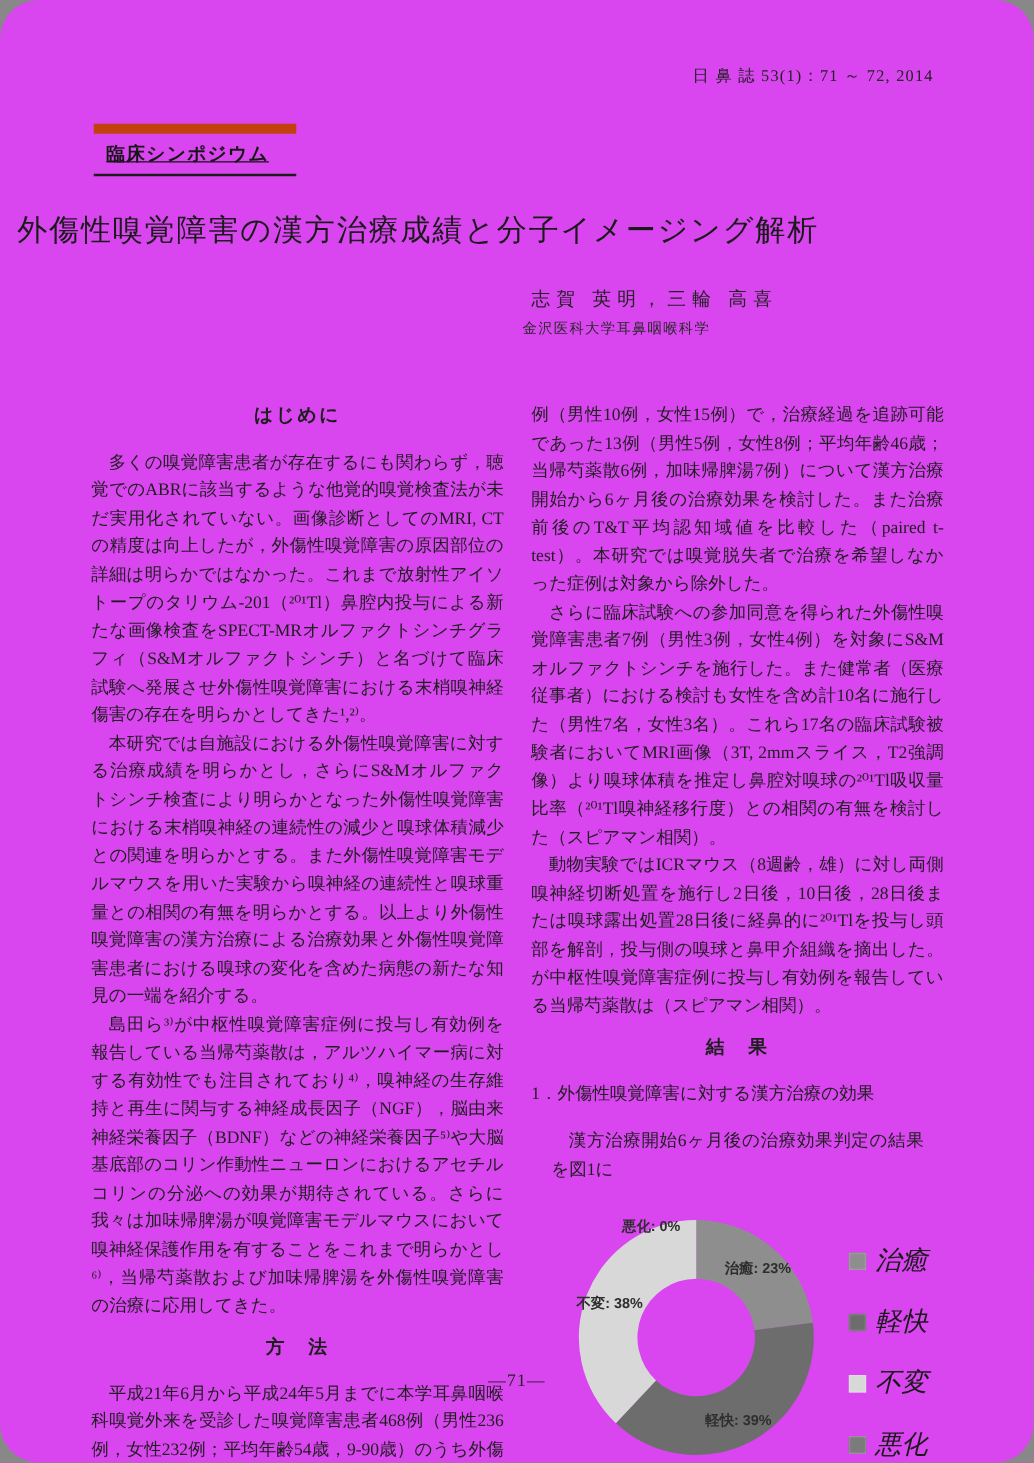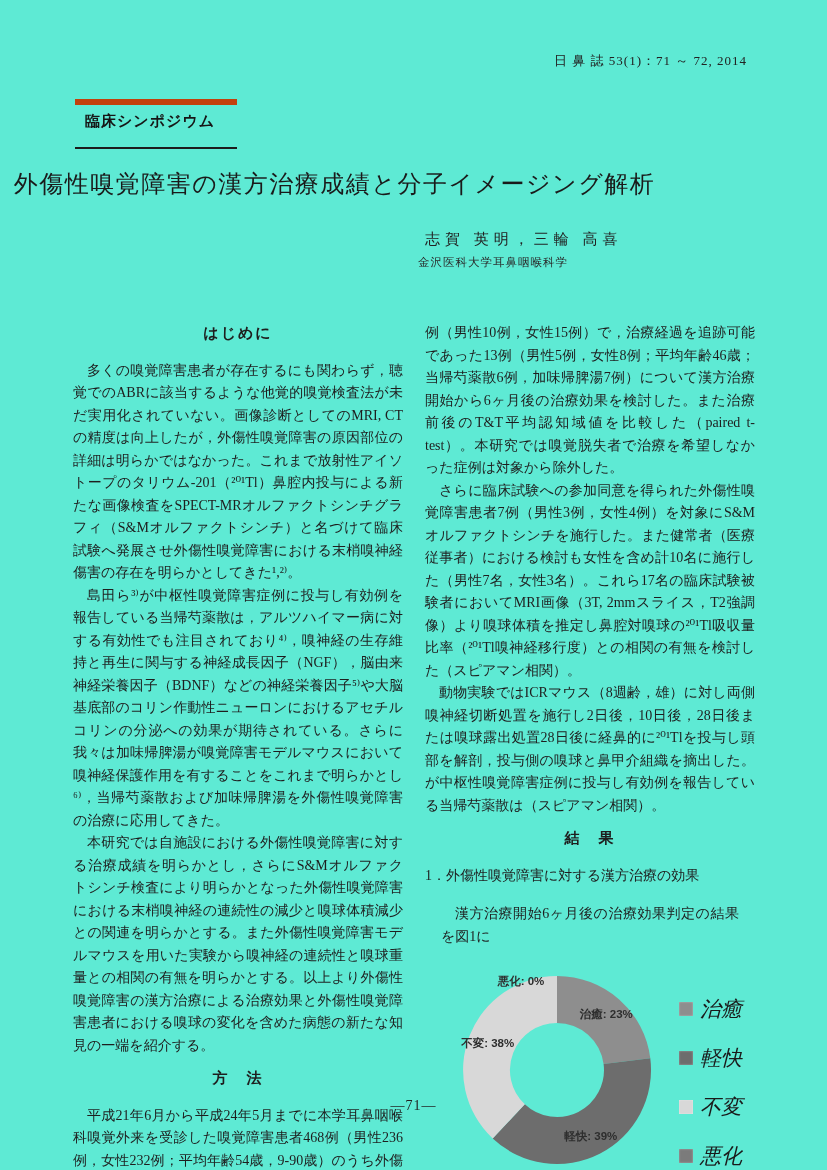--- a/index.html
+++ b/index.html
@@ -1,35 +1,36 @@
 <!DOCTYPE html>
 <html><head>
 <meta charset="utf-8">
 <style>
   html,body{margin:0;padding:0;background:#888;}
   .page{
     position:relative;
     width:827px;height:1170px;
-    background:#5eead4;
+    background:#d946ef;
     margin:0 auto;
     font-family:"Liberation Serif","DejaVu Serif",serif;
     color:#1e1e1e;
     overflow:hidden;
+    border-radius:31px;
   }
   .journal-header{
     position:absolute;top:52px;right:80px;
     font-size:13px;letter-spacing:1px;color:#222;
   }
   .category-box{
     position:absolute;left:75px;top:99px;width:162px;
-    border-top:6px solid #c2410c;border-bottom:2px solid #1c1c1c;
+    border-top:8px solid #c2410c;border-bottom:2px solid #1c1c1c;
     box-sizing:border-box;
-    padding:7px 0 16px 10px;
+    padding:7px 0 6px 10px;
     font-family:"Liberation Sans","DejaVu Sans",sans-serif;
-    font-weight:700;font-size:15px;letter-spacing:1px;color:#161616;
+    font-weight:700;font-size:15px;letter-spacing:1px;color:#161616;text-decoration:underline;
   }
   .paper-title{
     position:absolute;left:0;top:168px;width:669px;
     text-align:center;font-size:24px;letter-spacing:1.5px;color:#1a1a1a;
   }
   .authors{
     position:absolute;left:425px;top:230px;width:330px;
     font-size:15px;letter-spacing:5px;color:#222;
   }
   .affiliation{
@@ -92,22 +93,22 @@
   </div>
 
   <h1 class="paper-title" style="font-weight:normal;margin:0;">外傷性嗅覚障害の漢方治療成績と分子イメージング解析</h1>
 
   <div class="authors">志賀 英明，三輪 高喜</div>
   <div class="affiliation">金沢医科大学耳鼻咽喉科学</div>
 
   <div class="col col-left">
     <div class="sec-heading first">はじめに</div>
     <p class="body-p indent">多くの嗅覚障害患者が存在するにも関わらず，聴覚でのABRに該当するような他覚的嗅覚検査法が未だ実用化されていない。画像診断としてのMRI, CTの精度は向上したが，外傷性嗅覚障害の原因部位の詳細は明らかではなかった。これまで放射性アイソトープのタリウム-201（²⁰¹Tl）鼻腔内投与による新たな画像検査をSPECT-MRオルファクトシンチグラフィ（S&amp;Mオルファクトシンチ）と名づけて臨床試験へ発展させ外傷性嗅覚障害における末梢嗅神経傷害の存在を明らかとしてきた¹,²⁾。</p>
+    <p class="body-p indent">本研究では自施設における外傷性嗅覚障害に対する治療成績を明らかとし，さらにS&amp;Mオルファクトシンチ検査により明らかとなった外傷性嗅覚障害における末梢嗅神経の連続性の減少と嗅球体積減少との関連を明らかとする。また外傷性嗅覚障害モデルマウスを用いた実験から嗅神経の連続性と嗅球重量との相関の有無を明らかとする。以上より外傷性嗅覚障害の漢方治療による治療効果と外傷性嗅覚障害患者における嗅球の変化を含めた病態の新たな知見の一端を紹介する。</p>
     <p class="body-p indent">島田ら³⁾が中枢性嗅覚障害症例に投与し有効例を報告している当帰芍薬散は，アルツハイマー病に対する有効性でも注目されており⁴⁾，嗅神経の生存維持と再生に関与する神経成長因子（NGF），脳由来神経栄養因子（BDNF）などの神経栄養因子⁵⁾や大脳基底部のコリン作動性ニューロンにおけるアセチルコリンの分泌への効果が期待されている。さらに我々は加味帰脾湯が嗅覚障害モデルマウスにおいて嗅神経保護作用を有することをこれまで明らかとし⁶⁾，当帰芍薬散および加味帰脾湯を外傷性嗅覚障害の治療に応用してきた。</p>
-    <p class="body-p indent">本研究では自施設における外傷性嗅覚障害に対する治療成績を明らかとし，さらにS&amp;Mオルファクトシンチ検査により明らかとなった外傷性嗅覚障害における末梢嗅神経の連続性の減少と嗅球体積減少との関連を明らかとする。また外傷性嗅覚障害モデルマウスを用いた実験から嗅神経の連続性と嗅球重量との相関の有無を明らかとする。以上より外傷性嗅覚障害の漢方治療による治療効果と外傷性嗅覚障害患者における嗅球の変化を含めた病態の新たな知見の一端を紹介する。</p>
     <div class="sec-heading">方　法</div>
     <p class="body-p indent">平成21年6月から平成24年5月までに本学耳鼻咽喉科嗅覚外来を受診した嗅覚障害患者468例（男性236例，女性232例；平均年齢54歳，9-90歳）のうち外傷性嗅覚障害</p>
   </div>
 
   <div class="col col-right">
     <p class="body-p">例（男性10例，女性15例）で，治療経過を追跡可能であった13例（男性5例，女性8例；平均年齢46歳；当帰芍薬散6例，加味帰脾湯7例）について漢方治療開始から6ヶ月後の治療効果を検討した。また治療前後のT&amp;T平均認知域値を比較した（paired t-test）。本研究では嗅覚脱失者で治療を希望しなかった症例は対象から除外した。</p>
     <p class="body-p indent">さらに臨床試験への参加同意を得られた外傷性嗅覚障害患者7例（男性3例，女性4例）を対象にS&amp;Mオルファクトシンチを施行した。また健常者（医療従事者）における検討も女性を含め計10名に施行した（男性7名，女性3名）。これら17名の臨床試験被験者においてMRI画像（3T, 2mmスライス，T2強調像）より嗅球体積を推定し鼻腔対嗅球の²⁰¹Tl吸収量比率（²⁰¹Tl嗅神経移行度）との相関の有無を検討した（スピアマン相関）。</p>
     <p class="body-p indent">動物実験ではICRマウス（8週齢，雄）に対し両側嗅神経切断処置を施行し2日後，10日後，28日後または嗅球露出処置28日後に経鼻的に²⁰¹Tlを投与し頭部を解剖，投与側の嗅球と鼻甲介組織を摘出した。が中枢性嗅覚障害症例に投与し有効例を報告している当帰芍薬散は（スピアマン相関）。</p>
     <div class="sec-heading">結　果</div>
     <p class="subitem">1．外傷性嗅覚障害に対する漢方治療の効果</p>

